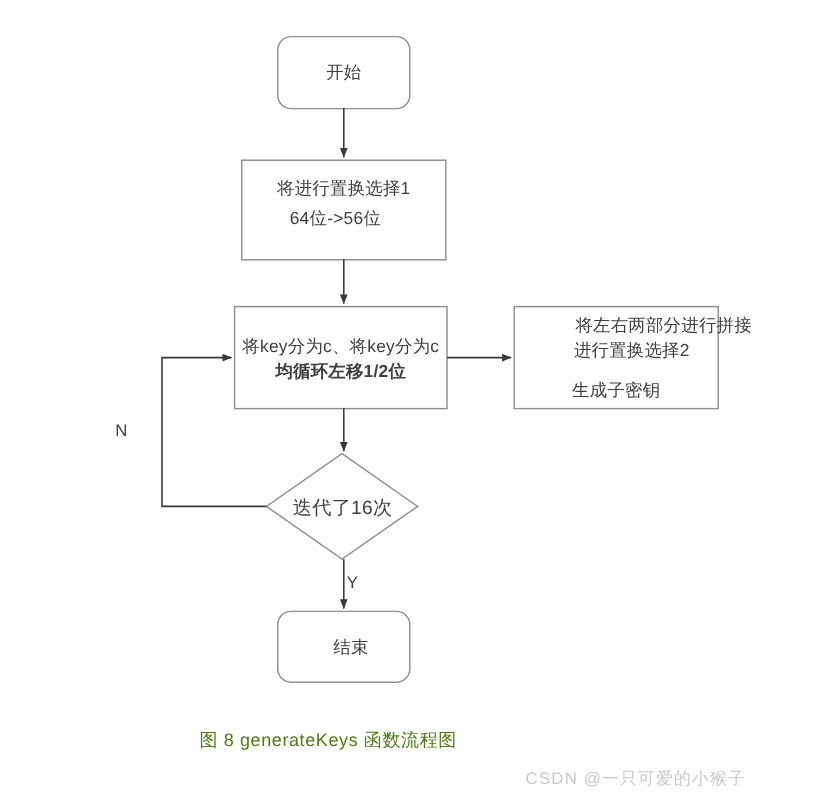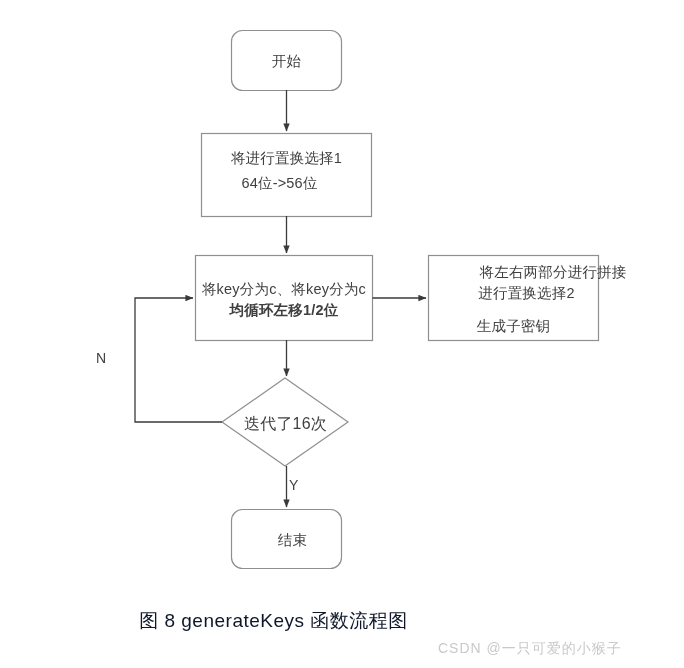--- a/index.html
+++ b/index.html
@@ -44,22 +44,22 @@
     position: absolute;
     font-size: 14px;
     color: #3f3f3f;
   }
   #caption {
     position: absolute;
     left: 0;
     top: 608px;
     width: 547px;
     text-align: center;
-    font-size: 19px;
-    color: #0f172a;
+    font-size: 15px;
+    color: #4d7c0f;
     letter-spacing: 0.5px;
   }
   #watermark {
     position: absolute;
     left: 438px;
     top: 640px;
     font-size: 14px;
     color: #c9c9c9;
     letter-spacing: 1px;
     white-space: nowrap;

